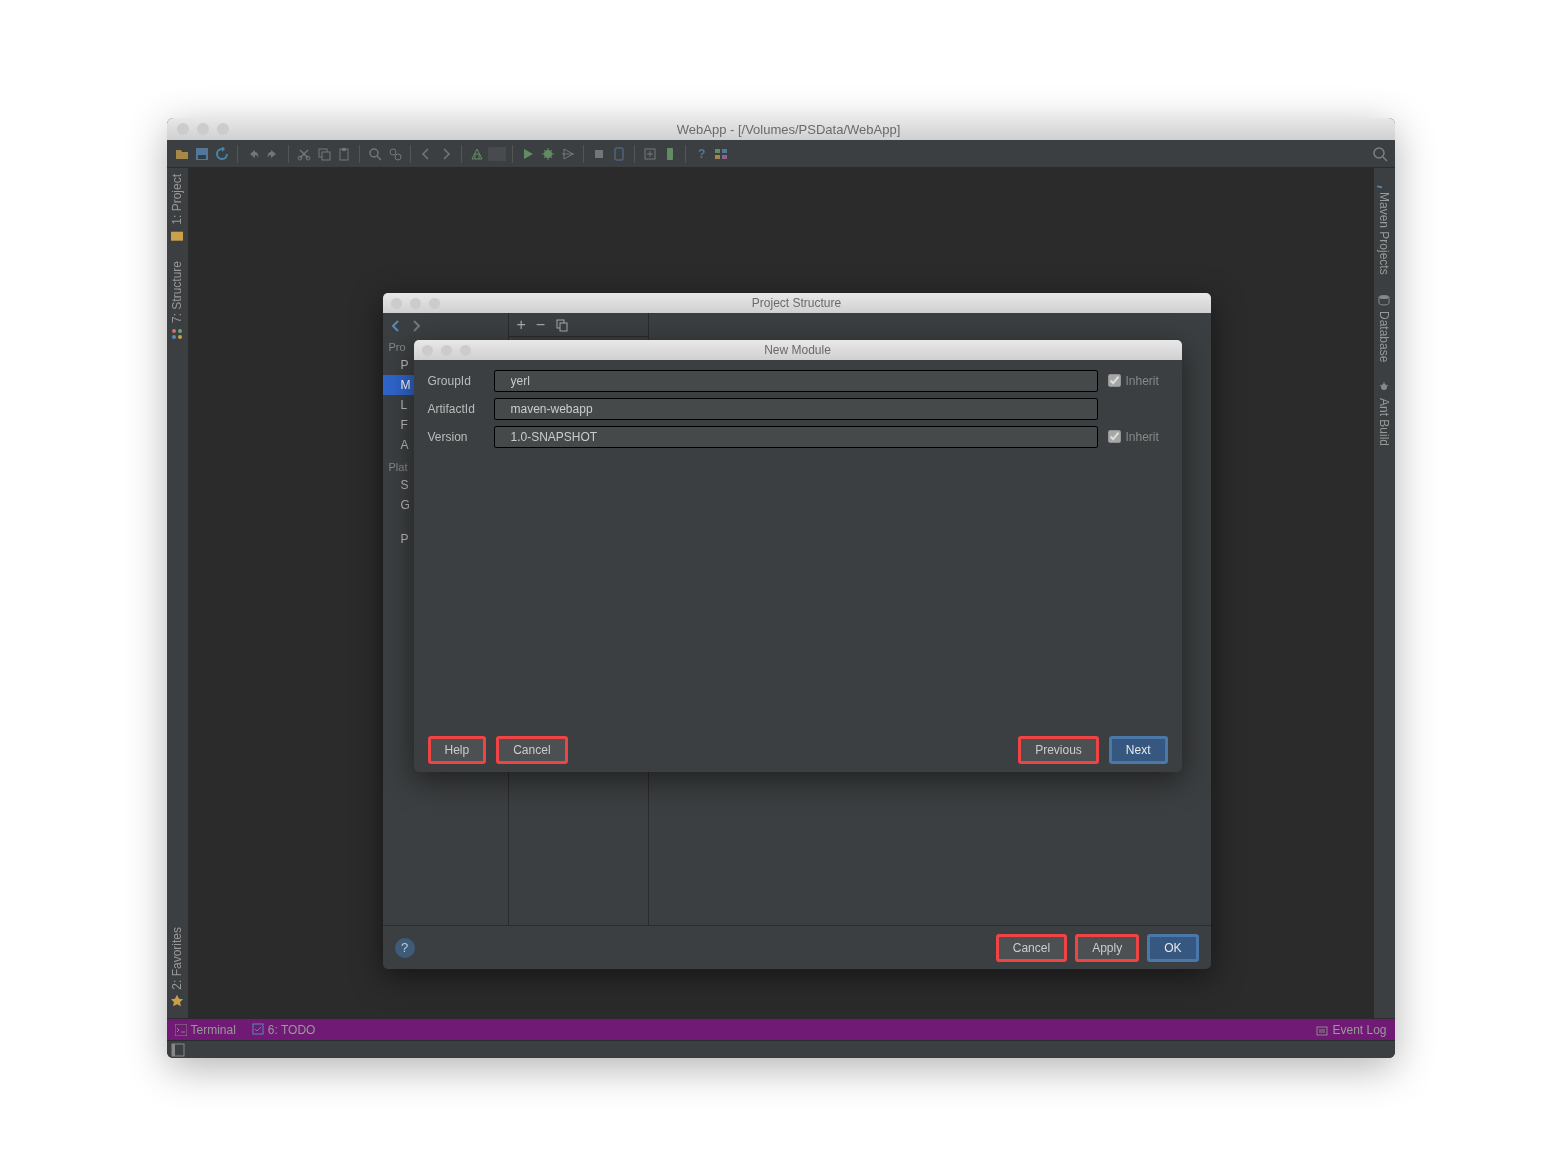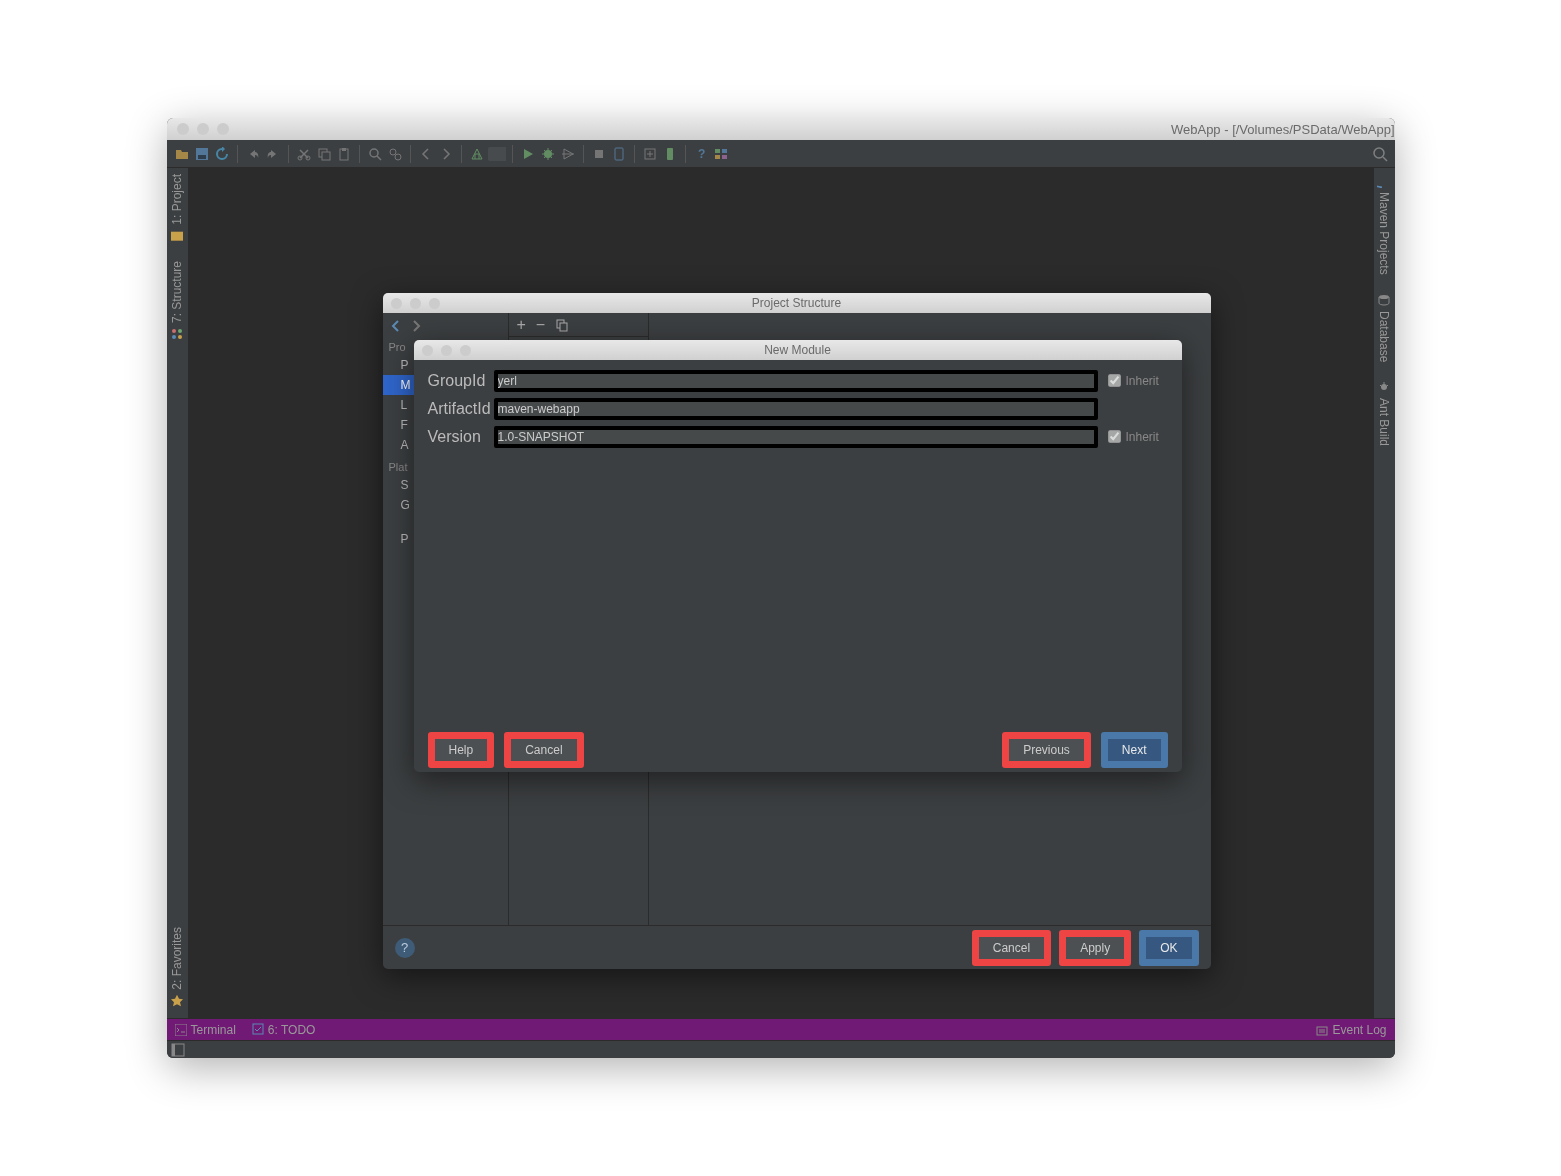--- a/index.html
+++ b/index.html
@@ -1,21 +1,21 @@
 <!DOCTYPE html>
 <html><head>
 <meta charset="utf-8">
 <style>
 *{box-sizing:border-box;margin:0;padding:0;font-family:"Helvetica Neue",Arial,sans-serif;font-size:12px}
 body{background:#fff;display:flex;align-items:center;justify-content:center;min-height:100vh}
 .app-window{width:1228px;height:940px;background:#3c3f41;border-radius:6px;box-shadow:0 10px 40px rgba(0,0,0,.3);overflow:hidden;position:relative;display:flex;flex-direction:column}
 .titlebar{height:22px;background:linear-gradient(#e8e8e8,#d0d0d0);display:flex;align-items:center;position:relative}
 .traffic-lights{display:flex;gap:8px;padding-left:10px}
 .tl{width:12px;height:12px;border-radius:50%;background:#ccc}
-.titlebar-title{position:absolute;left:16px;right:0;text-align:right;color:#6a6a6a;font-size:13px}
+.titlebar-title{position:absolute;left:16px;right:0;text-align:center;color:#6a6a6a;font-size:13px}
 .toolbar{height:28px;background:#3c3f41;border-bottom:1px solid #2b2b2b;display:flex;align-items:center;padding:0 6px;gap:2px}
 .tb-icon{width:18px;height:18px;display:flex;align-items:center;justify-content:center;opacity:.75}
 .tb-sep{width:1px;height:18px;background:#555;margin:0 4px}
 .tb-spacer{flex:1}
 .main-area{flex:1;display:flex;background:#2b2b2b;position:relative}
 .left-gutter{width:22px;background:#3c3f41;border-right:1px solid #2b2b2b;display:flex;flex-direction:column;align-items:center;padding-top:6px;gap:18px}
 .gutter-item{writing-mode:vertical-rl;transform:rotate(180deg);color:#999;font-size:11px;display:flex;align-items:center;gap:4px;cursor:pointer}
 .gutter-icon{width:14px;height:14px;transform:rotate(180deg)}
 .right-gutter{width:22px;background:#3c3f41;border-left:1px solid #2b2b2b;display:flex;flex-direction:column;align-items:center;padding-top:6px;gap:18px}
 .right-gutter .gutter-item{transform:none;writing-mode:vertical-rl}
@@ -34,29 +34,29 @@
 .ps-sidebar{width:126px;background:#3c3f41;border-right:1px solid #2b2b2b;padding-top:4px}
 .ps-nav-arrows{display:flex;gap:6px;padding:2px 6px}
 .ps-cat{color:#888;padding:6px 6px 2px;font-size:11px}
 .ps-item{color:#bbb;padding:3px 6px 3px 18px;font-size:12px}
 .ps-item.sel{background:#2f65ca;color:#fff}
 .ps-mid{width:140px;background:#3c3f41;border-right:1px solid #2b2b2b}
 .ps-mid-tb{height:24px;display:flex;align-items:center;gap:10px;padding:0 8px;border-bottom:1px solid #2b2b2b;color:#aaa}
 .ps-content{flex:1;background:#3c3f41}
 .ps-footer{height:44px;border-top:1px solid #2b2b2b;display:flex;align-items:center;padding:0 12px;gap:8px}
 .ps-footer .sp{flex:1}
-.btn{background:#4c5052;border:7px solid #ef4444;color:#ccc;padding:4px 14px;border-radius:3px;font-size:12px;cursor:pointer}
+.btn{background:#4c5052;border:3px solid #ef4444;color:#ccc;padding:4px 14px;border-radius:3px;font-size:12px;cursor:pointer}
 .btn.primary{background:#365880;border-color:#4a78a8;color:#e8e8e8}
 .help-circle{width:20px;height:20px;border-radius:50%;background:#3e5c78;color:#bcd;display:flex;align-items:center;justify-content:center;font-size:13px;margin-right:auto}
 
 .nm-dialog{left:225px;top:172px;width:768px;height:432px}
 .nm-body{flex:1;padding:10px 14px}
 .form-row{display:flex;align-items:center;gap:10px;margin-bottom:6px}
-.form-label{width:56px;color:#bbb;font-size:16px}
-.form-input{flex:1;background:#45494a;border:4px solid #000000;color:#ccc;padding:3px 0;border-radius:2px;font-size:12px;height:22px}
+.form-label{width:56px;color:#bbb;font-size:12px}
+.form-input{flex:1;background:#45494a;border:1px solid #000000;color:#ccc;padding:3px 16px;border-radius:2px;font-size:12px;height:22px}
 .inherit{display:flex;align-items:flex-start;gap:5px;color:#888;font-size:12px;width:60px}
 .inherit input{accent-color:#666}
 .nm-footer{height:44px;display:flex;align-items:center;padding:0 14px;gap:10px}
 .nm-footer .sp{flex:1}
 svg{display:block}
 .search-icon{opacity:.6}
 </style>
 </head>
 <body>
 

